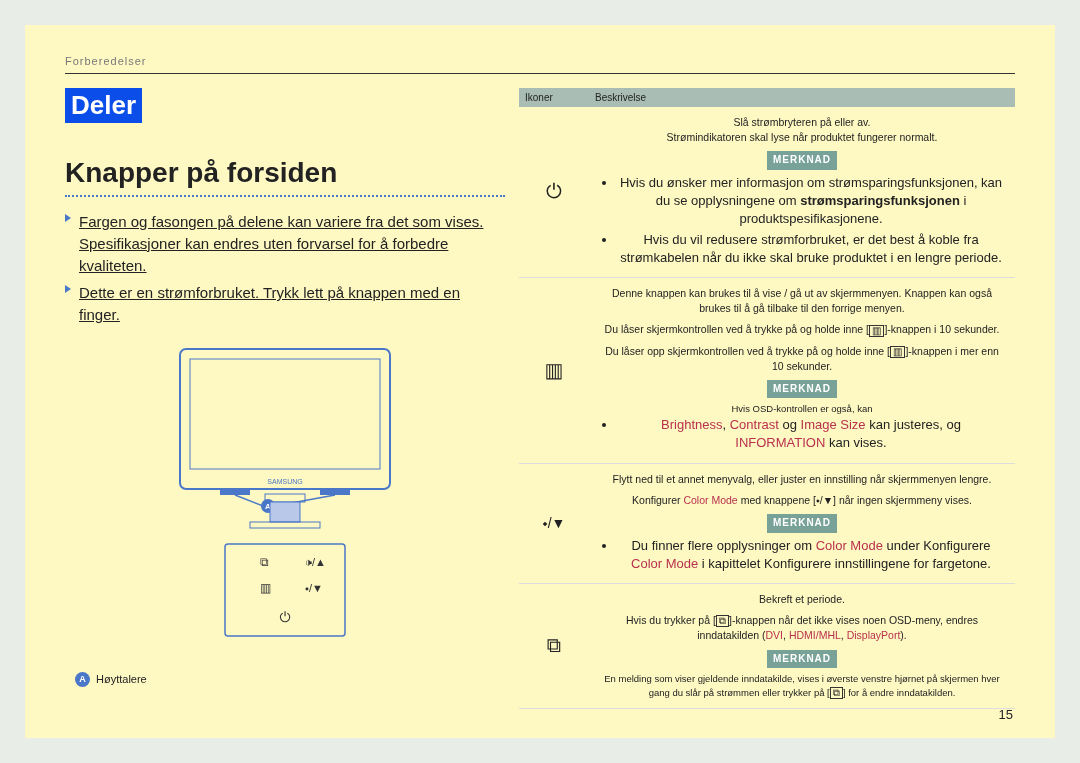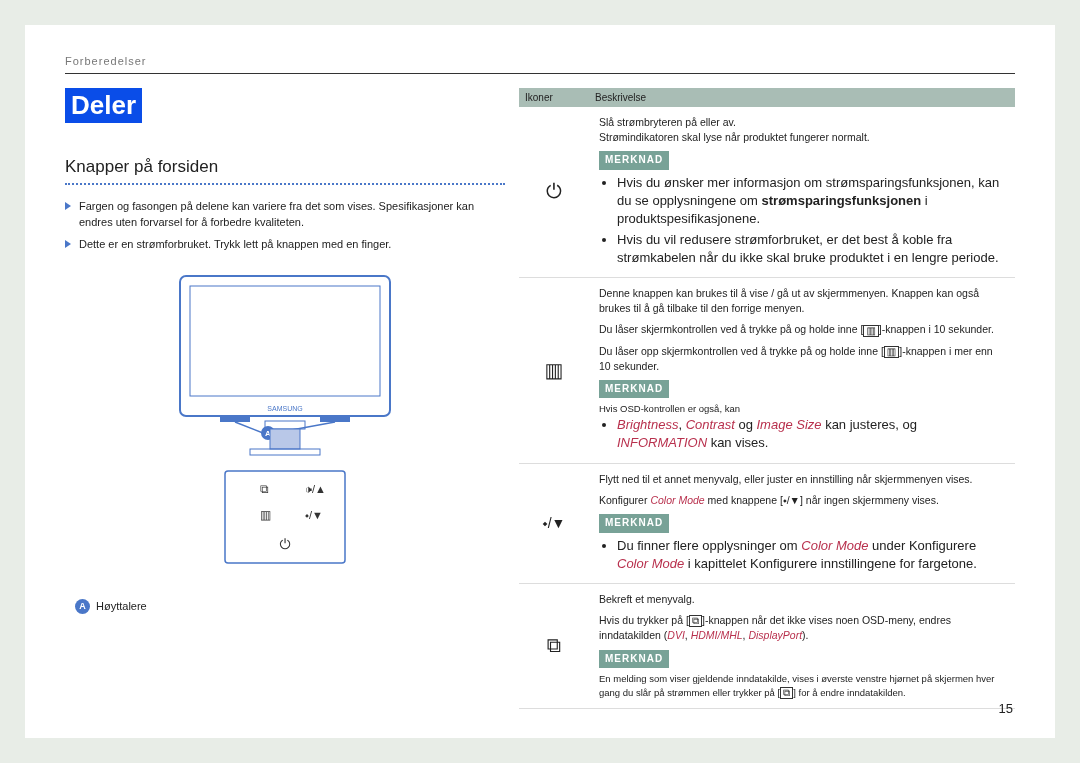--- a/index.html
+++ b/index.html
@@ -5,21 +5,21 @@
   * { box-sizing: border-box; margin: 0; padding: 0; }
   body {
     background: #e8ede7;
     font-family: Arial, Helvetica, sans-serif;
     color: #222;
     width: 1080px;
     height: 763px;
     padding: 25px;
   }
   .page {
-    background: #ffffff;
+    background: #fef9c3;
     width: 100%;
     height: 100%;
     padding: 30px 40px 20px 40px;
     position: relative;
     overflow: hidden;
   }
   .header {
     font-size: 11px;
     color: #777;
     letter-spacing: 1px;
@@ -40,33 +40,34 @@
   .badge {
     display: inline-block;
     background: #0a4de8;
     color: #fff;
     font-size: 26px;
     font-weight: bold;
     padding: 2px 6px;
     margin-bottom: 34px;
   }
   .h2 {
-    font-size: 17px;
-    font-weight: normal;
+    font-size: 28px;
+    font-weight: bold;
     padding-bottom: 6px;
     border-bottom: 2px dotted #4a77c8;
     margin-bottom: 14px;
   }
   .bullet-list { list-style: none; }
   .bullet-list li {
-    font-size: 11px;
+    font-size: 15px;
     line-height: 1.45;
     padding-left: 14px;
     position: relative;
     margin-bottom: 6px;
+    text-decoration: underline;
   }
   .bullet-list li::before {
     content: "";
     position: absolute;
     left: 0;
     top: 3px;
     width: 0; height: 0;
     border-left: 6px solid #4a77c8;
     border-top: 4px solid transparent;
     border-bottom: 4px solid transparent;
@@ -103,43 +104,44 @@
     padding: 4px 6px;
     text-align: left;
   }
   .tbl th.icon-col { width: 70px; }
   .tbl td {
     border-bottom: 1px solid #ddd;
     padding: 8px 10px;
     vertical-align: middle;
     font-size: 10.5px;
     line-height: 1.45;
+    text-align: center;
   }
   .tbl td.icon-cell {
     text-align: center;
     font-size: 20px;
   }
   .merknad {
     background: #78a297;
     color: #fff;
     font-size: 10px;
     font-weight: bold;
     letter-spacing: 1px;
     display: inline-block;
     padding: 2px 6px;
     margin: 6px 0 4px 0;
   }
   .note-ul { list-style: disc; padding-left: 18px; }
   .note-ul li { font-size: 13px; line-height: 1.4; margin-bottom: 2px; }
   .small { font-size: 9.5px; }
-  .red { color: #b8304d; font-style: italic; }
+  .red { color: #b8304d; }
   .bold { font-weight: bold; }
   .pagenum {
     position: absolute;
-    bottom: 22px;
+    bottom: 16px;
     right: 42px;
     font-size: 13px;
   }
   .inline-icon {
     display:inline-block;
     border:1px solid #333;
     font-size:10px;
     line-height:1;
     padding:0 2px;
     vertical-align:middle;
@@ -236,37 +238,37 @@
                 <li>
                   <span class="red">Brightness</span><span>, </span><span class="red">Contrast</span><span> og </span><span class="red">Image Size</span><span> kan justeres, og </span><span class="red">INFORMATION</span><span> kan vises.</span>
                 </li>
               </ul>
             </td>
           </tr>
 
           <tr>
             <td class="icon-cell" style="font-size:14px">⬩/▼</td>
             <td>
-              <div>Flytt ned til et annet menyvalg, eller juster en innstilling når skjermmenyen vises.</div>
+              <div>Flytt ned til et annet menyvalg, eller juster en innstilling når skjermmenyen lengre.</div>
               <div style="margin-top:6px">
                 <span>Konfigurer </span><span class="red">Color Mode</span><span> med knappene [</span><span>⬩/▼</span><span>] når ingen skjermmeny vises.</span>
               </div>
               <div class="merknad">MERKNAD</div>
               <ul class="note-ul">
                 <li>
                   <span>Du finner flere opplysninger om </span><span class="red">Color Mode</span><span> under Konfigurere </span><span class="red">Color Mode</span><span> i kapittelet Konfigurere innstillingene for fargetone.</span>
                 </li>
               </ul>
             </td>
           </tr>
 
           <tr>
             <td class="icon-cell">⧉</td>
             <td>
-              <div>Bekreft et menyvalg.</div>
+              <div>Bekreft et periode.</div>
               <div style="margin-top:6px">
                 <span>Hvis du trykker på [</span><span class="inline-icon">⧉</span><span>]-knappen når det ikke vises noen OSD-meny, endres inndatakilden (</span><span class="red">DVI</span><span>, </span><span class="red">HDMI/MHL</span><span>, </span><span class="red">DisplayPort</span><span>).</span>
               </div>
               <div class="merknad">MERKNAD</div>
               <div class="small">
                 <span>En melding som viser gjeldende inndatakilde, vises i øverste venstre hjørnet på skjermen hver gang du slår på strømmen eller trykker på [</span><span class="inline-icon">⧉</span><span>] for å endre inndatakilden.</span>
               </div>
             </td>
           </tr>
         </tbody>

